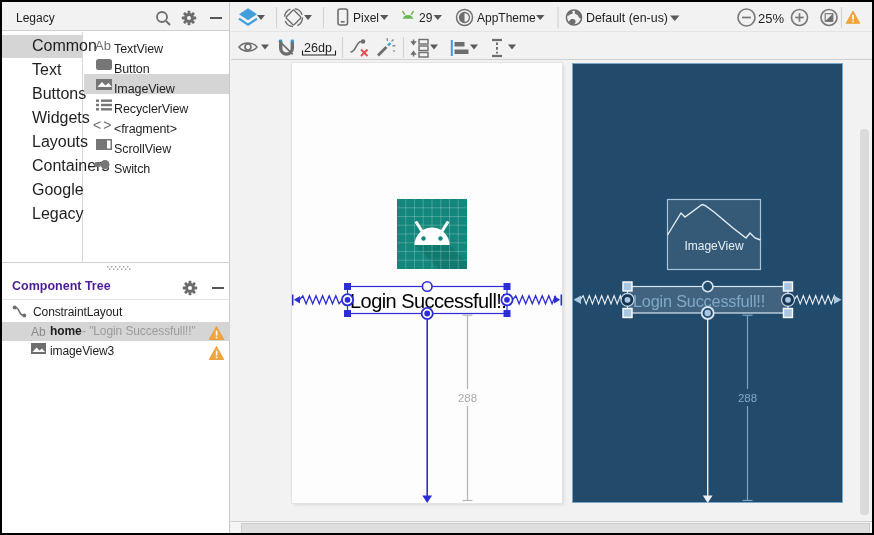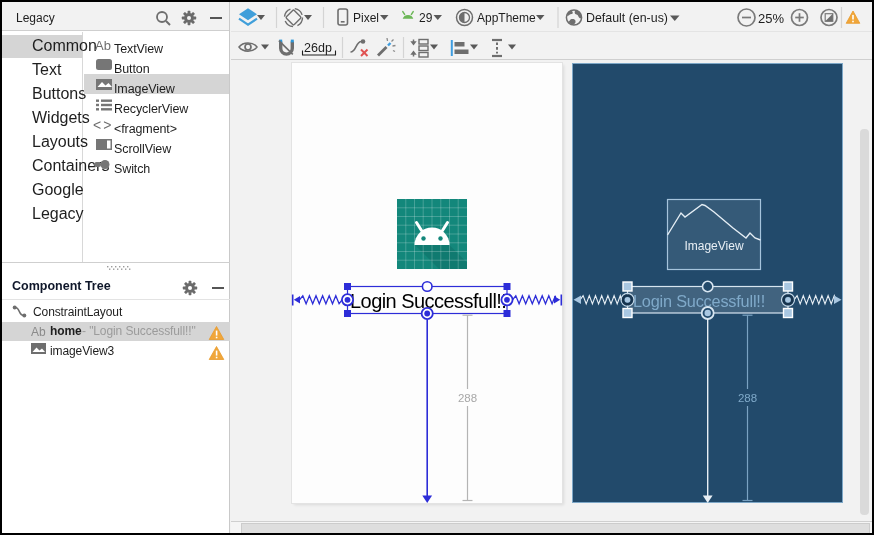--- a/index.html
+++ b/index.html
@@ -77,21 +77,21 @@
     <rect x="121" y="264.0" width="1.4" height="1.4" fill="#9a9a9a"></rect>
     <rect x="125" y="264.0" width="1.4" height="1.4" fill="#9a9a9a"></rect>
     <rect x="107" y="266.5" width="1.4" height="1.4" fill="#9a9a9a"></rect>
     <rect x="111" y="266.5" width="1.4" height="1.4" fill="#9a9a9a"></rect>
     <rect x="115" y="266.5" width="1.4" height="1.4" fill="#9a9a9a"></rect>
     <rect x="119" y="266.5" width="1.4" height="1.4" fill="#9a9a9a"></rect>
     <rect x="123" y="266.5" width="1.4" height="1.4" fill="#9a9a9a"></rect>
     <rect x="127" y="266.5" width="1.4" height="1.4" fill="#9a9a9a"></rect>
   </svg>
 
-<div class="abs" style="left:10px;top:277px;font-size:12.5px;font-weight:bold;color:#0f172a;">Component Tree</div>
+<div class="abs" style="left:10px;top:277px;font-size:12.5px;font-weight:bold;color:#4c1d95;">Component Tree</div>
 <svg class="abs" style="left:176px;top:276px;" width="52" height="20" viewBox="0 0 52 20">
   <g transform="translate(12,10)">
     <g fill="#6b6b6b">
       <rect x="-1.4" y="-7.2" width="2.8" height="3" rx="0.6"></rect>
       <rect x="-1.4" y="4.2" width="2.8" height="3" rx="0.6"></rect>
       <rect x="-7.2" y="-1.4" width="3" height="2.8" rx="0.6"></rect>
       <rect x="4.2" y="-1.4" width="3" height="2.8" rx="0.6"></rect>
       <rect x="-1.4" y="-7.2" width="2.8" height="3" rx="0.6" transform="rotate(45)"></rect>
       <rect x="-1.4" y="4.2" width="2.8" height="3" rx="0.6" transform="rotate(45)"></rect>
       <rect x="-7.2" y="-1.4" width="3" height="2.8" rx="0.6" transform="rotate(45)"></rect>

